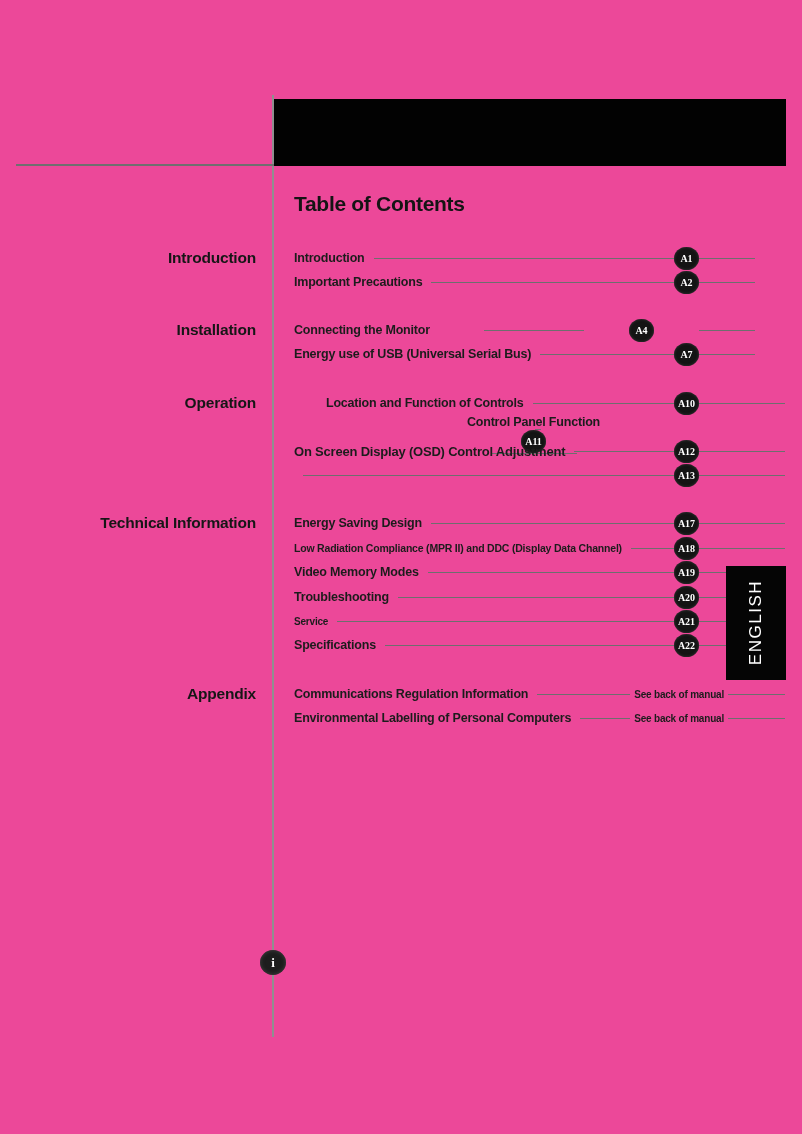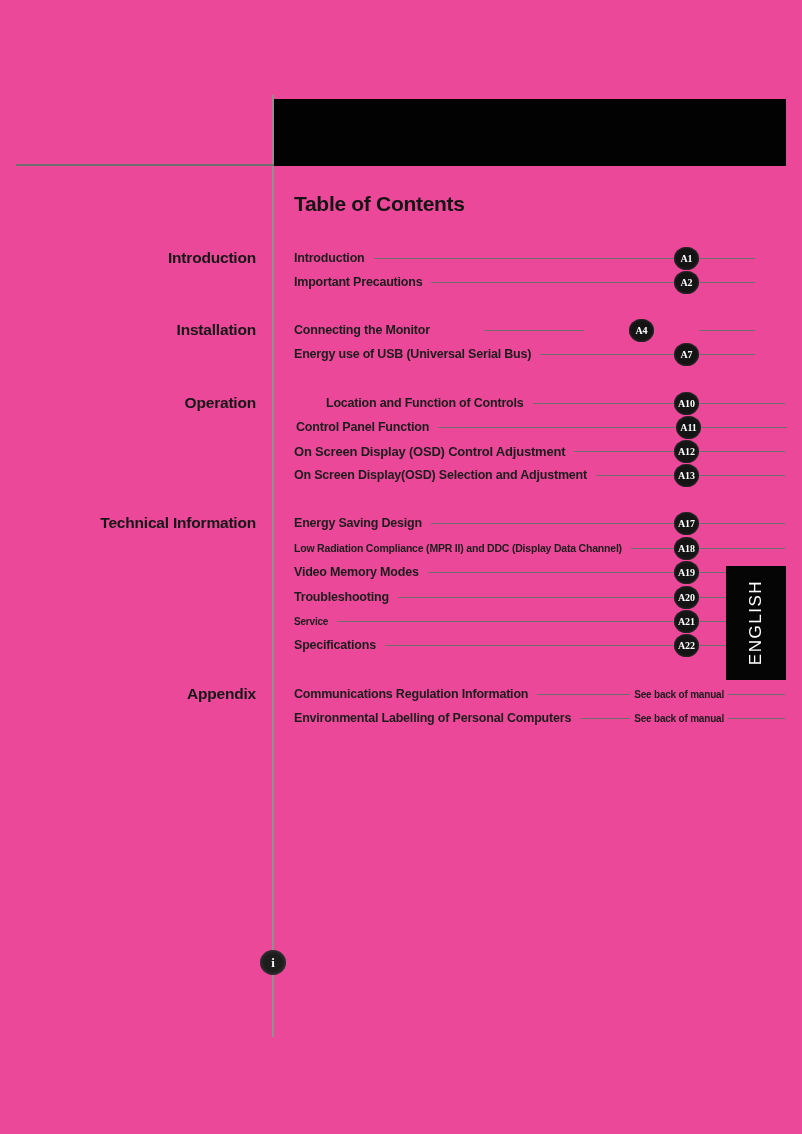--- a/index.html
+++ b/index.html
@@ -113,34 +113,33 @@
         <span class="page-badge">A7</span>
         <div class="right-line" style="width: 56px;"></div>
       </div>
       <div class="section-label" style="top: 393px;">Operation</div>
       <div class="toc-row" style="left: 294px; top: 391px; width: 491px;">
         <span class="entry-title" style="font-size: 12.5px; margin-left: 32px;">Location and Function of Controls</span>
         <div class="leader"></div>
         <span class="page-badge">A10</span>
         <div class="right-line" style="width: 86px;"></div>
       </div>
-      <div class="toc-row" style="left: 296px; top: 415px; width: 491px;">
+      <div class="toc-row" style="left: 288px; top: 415px; width: 491px; flex-direction: column;">
         <span class="entry-title" style="font-size: 12.5px;">Control Panel Function</span>
         <div class="leader"></div>
         <span class="page-badge">A11</span>
         <div class="right-line" style="width: 86px;"></div>
       </div>
       <div class="toc-row" style="left: 294px; top: 439px; width: 491px;">
         <span class="entry-title" style="font-size: 13px;">On Screen Display (OSD) Control Adjustment</span>
         <div class="leader"></div>
         <span class="page-badge">A12</span>
         <div class="right-line" style="width: 86px;"></div>
       </div>
       <div class="toc-row" style="left: 294px; top: 463px; width: 491px;">
-        <span class="entry-title" style="font-size: 12.5px;">On Screen Display(OSD) Selection and Adjustment</span>
         <div class="leader"></div>
         <span class="page-badge">A13</span>
         <div class="right-line" style="width: 86px;"></div>
       </div>
       <div class="section-label" style="top: 513px;">Technical Information</div>
       <div class="toc-row" style="left: 294px; top: 511px; width: 491px;">
         <span class="entry-title" style="font-size: 12.5px;">Energy Saving Design</span>
         <div class="leader"></div>
         <span class="page-badge">A17</span>
         <div class="right-line" style="width: 86px;"></div>

